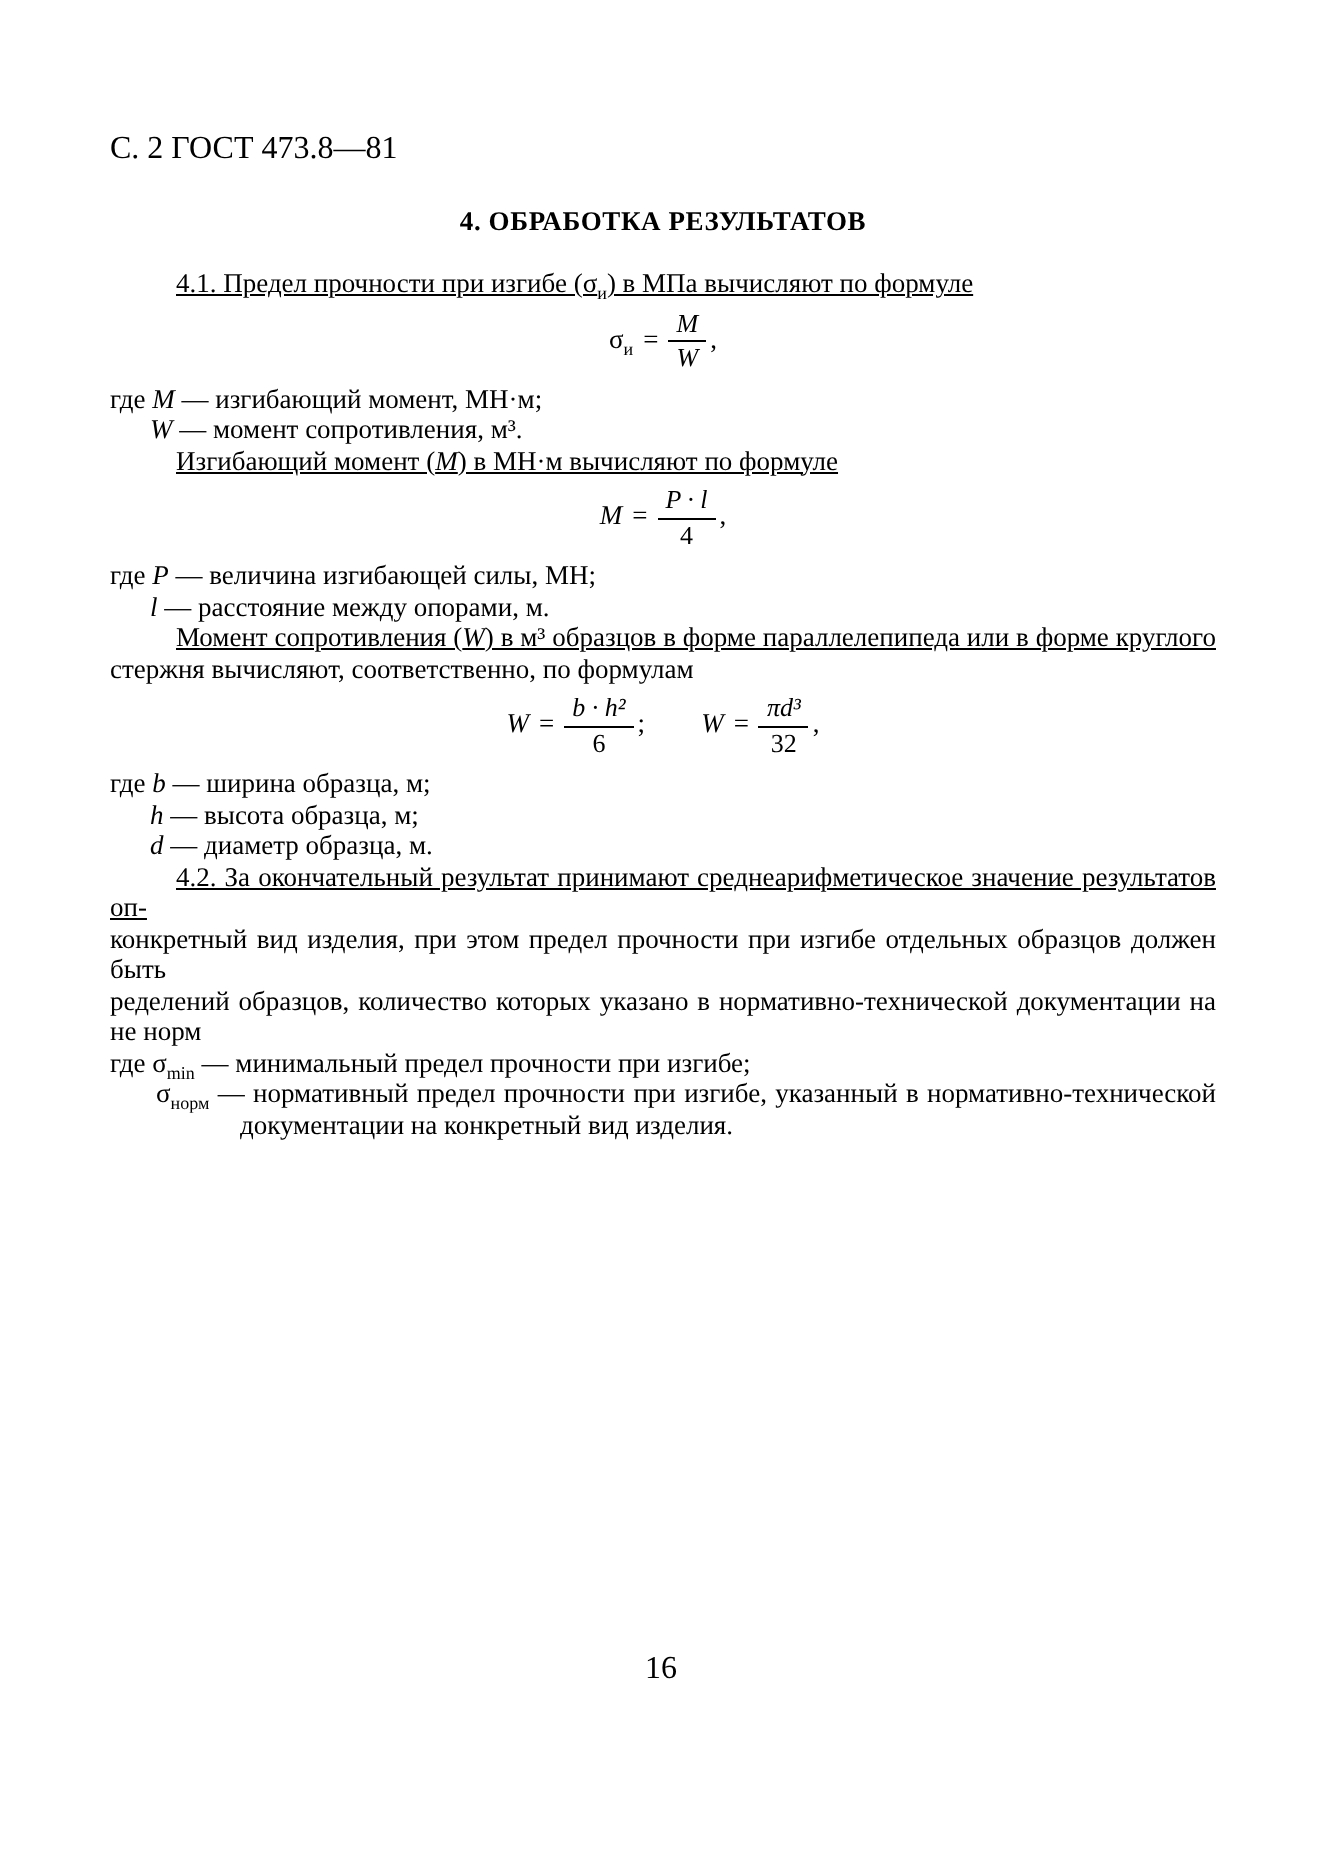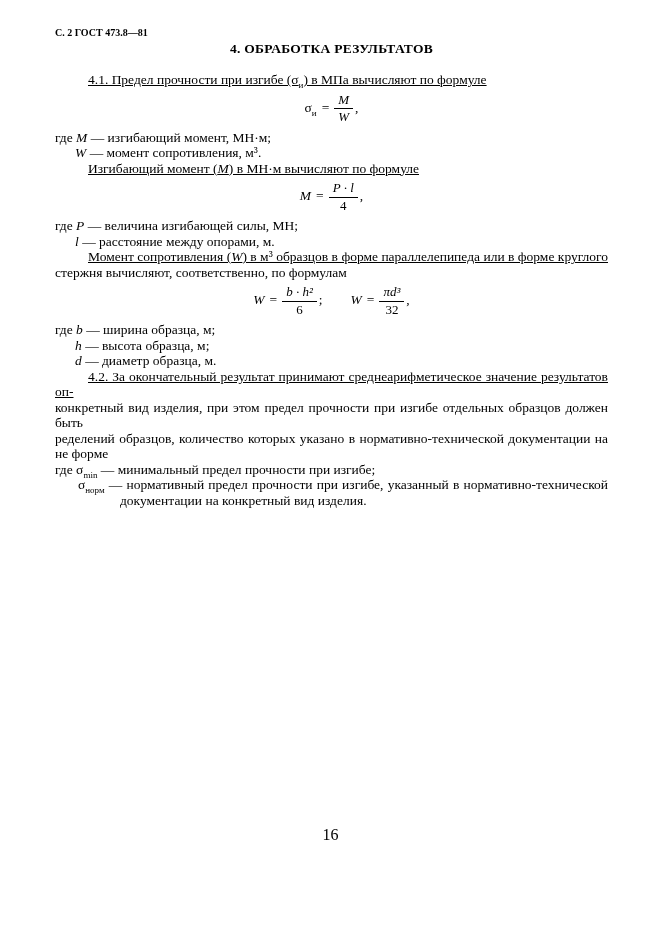--- a/index.html
+++ b/index.html
@@ -4,22 +4,22 @@
 <style>
   * { margin:0; padding:0; box-sizing:border-box; }
   html,body { background:#ffffff; }
   .page {
     width:661px; height:936px; position:relative; background:#ffffff;
     font-family:"Liberation Serif","DejaVu Serif",serif;
     font-size:13.5px; line-height:15.5px; color:#000;
     overflow:hidden;
   }
   .content { position:absolute; left:55px; right:53px; top:0; }
-  .doc-header { margin-top:25px; font-weight:bold; font-size:10px; }
-  .section-title { text-align:center; font-weight:bold; font-size:13.5px; letter-spacing:0.3px; }
+  .doc-header { margin-top:67px; font-weight:normal; font-size:16px; }
+  .section-title { margin-top:20px; text-align:center; font-weight:bold; font-size:13.5px; letter-spacing:0.3px; }
   .mt { margin-top:16px; }
   .indent1 { text-indent:33px;text-decoration:underline; }
   .hang  { padding-left:20px; }
   .hang-s { padding-left:23px; }
   .hang2 { padding-left:65px; }
   .jline { text-align:justify; text-align-last:justify; }
   .it, i { font-style:italic; }
   sub { font-size:9px; line-height:0; }
   .formula { text-align:center; margin:5px 0 5px; }
   .frac { display:inline-block; vertical-align:middle; text-align:center; line-height:1.12; font-size:13px; }
@@ -67,21 +67,21 @@
       <i>W</i><span class="eq">=</span><span class="frac"><span class="num it">b · h²</span><span class="den">6</span></span><span class="punct">;</span><span class="f-gap"></span><i>W</i><span class="eq">=</span><span class="frac"><span class="num it">πd³</span><span class="den">32</span></span><span class="punct">,</span>
     </div>
 
     <div><span>где </span><i>b</i><span> — ширина образца, м;</span></div>
     <div class="hang"><i>h</i><span> — высота образца, м;</span></div>
     <div class="hang"><i>d</i><span> — диаметр образца, м.</span></div>
 
     <div class="jline indent1">4.2. За окончательный результат принимают среднеарифметическое значение результатов оп-</div>
     <div class="jline">конкретный вид изделия, при этом предел прочности при изгибе отдельных образцов должен быть</div>
     <div class="jline">ределений образцов, количество которых указано в нормативно-технической документации на</div>
-    <div>не форме</div>
+    <div>не норм</div>
 
 
     <div><span>где </span><span>σ</span><sub>min</sub><span> — минимальный предел прочности при изгибе;</span></div>
     <div class="jline hang-s"><span>σ</span><sub>норм</sub><span> — нормативный  предел  прочности  при изгибе,  указанный  в нормативно-технической</span></div>
     <div class="hang2">документации на конкретный вид изделия.</div>
 
   </div>
 
   <div class="page-number">16</div>
 </div>

